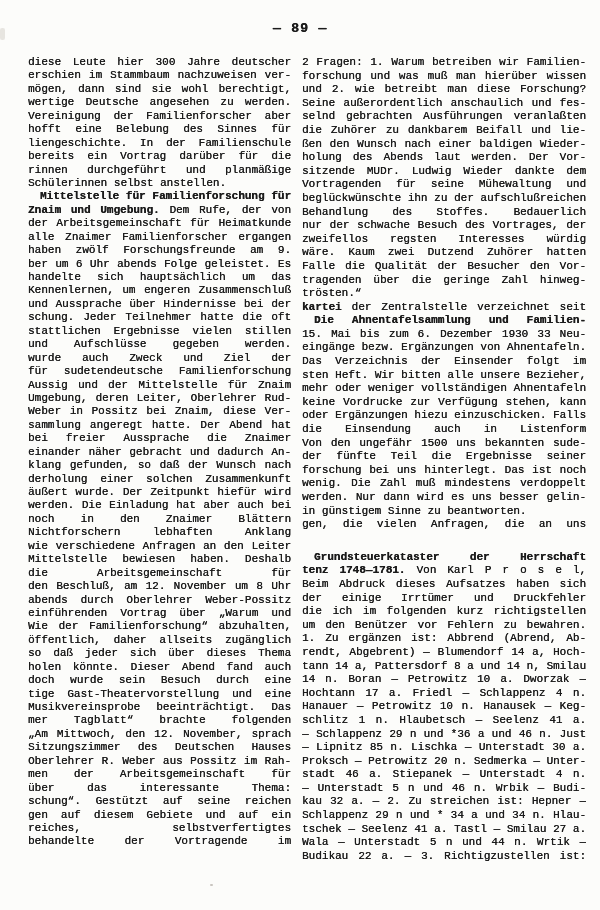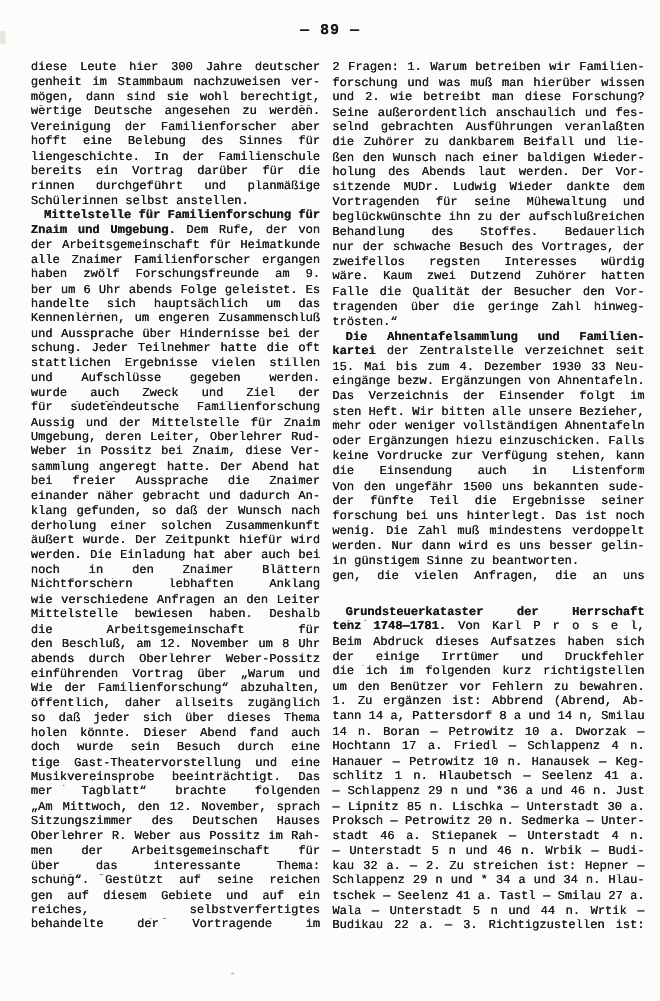--- a/index.html
+++ b/index.html
@@ -81,21 +81,21 @@
 </head>
 <body>
 
 <div class="page" style="background: rgb(252, 252, 250); color: rgb(27, 27, 27);">
   <div class="page-number">— 89 —</div>
 
   <div class="smudge"></div>
 
   <div class="col col-left" id="col-left">
       <div class="line"><span>diese Leute hier 300 Jahre deutscher Vergan-</span></div>
-      <div class="line"><span>genheit im Stammbaum nachzuweisen ver-</span></div>
+      <div class="line"><span>erschien im Stammbaum nachzuweisen ver-</span></div>
       <div class="line"><span>mögen, dann sind sie wohl berechtigt, als voll-</span></div>
       <div class="line"><span>wertige Deutsche angesehen zu werden. Die</span></div>
       <div class="line"><span>Vereinigung der Familienforscher aber er-</span></div>
       <div class="line"><span>hofft eine Belebung des Sinnes für Fami-</span></div>
       <div class="line"><span>liengeschichte. In der Familienschule wurde</span></div>
       <div class="line"><span>bereits ein Vortrag darüber für die Schüle-</span></div>
       <div class="line"><span>rinnen durchgeführt und planmäßige Aufzeich-</span></div>
       <div class="line last"><span>Schülerinnen selbst anstellen.</span></div>
       <div class="line indent"><span class="lead">Mittelstelle für Familienforschung für</span></div>
       <div class="line"><span class="lead">Znaim und Umgebung.</span><span> Dem Rufe, der von</span></div>
@@ -160,44 +160,45 @@
       <div class="line"><span>sitzende MUDr. Ludwig Wieder dankte dem</span></div>
       <div class="line"><span>Vortragenden für seine Mühewaltung und</span></div>
       <div class="line"><span>beglückwünschte ihn zu der aufschlußreichen</span></div>
       <div class="line"><span>Behandlung des Stoffes. Bedauerlich erschien</span></div>
       <div class="line"><span>nur der schwache Besuch des Vortrages, der</span></div>
       <div class="line"><span>zweifellos regsten Interesses würdig gewesen</span></div>
       <div class="line"><span>wäre. Kaum zwei Dutzend Zuhörer hatten</span></div>
       <div class="line"><span>Falle die Qualität der Besucher den Vor-</span></div>
       <div class="line"><span>tragenden über die geringe Zahl hinweg-</span></div>
       <div class="line last"><span>trösten.“</span></div>
+      <div class="line"><span class="lead">kartei</span><span> der Zentralstelle verzeichnet seit dem</span></div>
       <div class="line indent"><span class="lead">Die Ahnentafelsammlung und Familien-</span></div>
-      <div class="line"><span class="lead">kartei</span><span> der Zentralstelle verzeichnet seit dem</span></div>
-      <div class="line"><span>15. Mai bis zum 4. Dezember 1930 33 Neu-</span></div>
+      <div class="line"><span>15. Mai bis zum 6. Dezember 1930 33 Neu-</span></div>
       <div class="line"><span>eingänge bezw. Ergänzungen von Ahnentafeln.</span></div>
       <div class="line"><span>Das Verzeichnis der Einsender folgt im näch-</span></div>
       <div class="line"><span>sten Heft. Wir bitten alle unsere Bezieher, ihre</span></div>
       <div class="line"><span>mehr oder weniger vollständigen Ahnentafeln</span></div>
+      <div class="line"><span>keine Vordrucke zur Verfügung stehen, kann</span></div>
       <div class="line"><span>oder Ergänzungen hiezu einzuschicken. Falls</span></div>
-      <div class="line"><span>keine Vordrucke zur Verfügung stehen, kann</span></div>
       <div class="line"><span>die Einsendung auch in Listenform geschehen.</span></div>
       <div class="line"><span>Von den ungefähr 1500 uns bekannten sude-</span></div>
       <div class="line"><span>der fünfte Teil die Ergebnisse seiner Ahnen-</span></div>
       <div class="line"><span>forschung bei uns hinterlegt. Das ist noch sehr</span></div>
       <div class="line"><span>wenig. Die Zahl muß mindestens verdoppelt</span></div>
       <div class="line"><span>werden. Nur dann wird es uns besser gelin-</span></div>
       <div class="line last"><span>in günstigem Sinne zu beantworten.</span></div>
       <div class="line"><span>gen, die vielen Anfragen, die an uns gelangen,</span></div>
       <div class="line indent gap"><span class="lead">Grundsteuerkataster der Herrschaft Schrit-</span></div>
       <div class="line"><span class="lead">tenz 1748—1781.</span><span> Von Karl P r o s e l, Iglau.</span></div>
       <div class="line"><span>Beim Abdruck dieses Aufsatzes haben sich lei-</span></div>
       <div class="line"><span>der einige Irrtümer und Druckfehler ergeben,</span></div>
       <div class="line"><span>die ich im folgenden kurz richtigstellen will,</span></div>
       <div class="line"><span>um den Benützer vor Fehlern zu bewahren.</span></div>
       <div class="line"><span>1. Zu ergänzen ist: Abbrend (Abrend, Ab-</span></div>
+      <div class="line"><span>rendt, Abgebrent) — Blumendorf 14 a, Hoch-</span></div>
       <div class="line"><span>tann 14 a, Pattersdorf 8 a und 14 n, Smilau</span></div>
       <div class="line"><span>14 n. Boran — Petrowitz 10 a. Dworzak —</span></div>
       <div class="line"><span>Hochtann 17 a. Friedl — Schlappenz 4 n.</span></div>
       <div class="line"><span>Hanauer — Petrowitz 10 n. Hanausek — Keg-</span></div>
       <div class="line"><span>schlitz 1 n. Hlaubetsch — Seelenz 41 a. Handl</span></div>
       <div class="line"><span>— Schlappenz 29 n und *36 a und 46 n. Just</span></div>
       <div class="line"><span>— Lipnitz 85 n. Lischka — Unterstadt 30 a.</span></div>
       <div class="line"><span>Proksch — Petrowitz 20 n. Sedmerka — Unter-</span></div>
       <div class="line"><span>stadt 46 a. Stiepanek — Unterstadt 4 n. Wrba</span></div>
       <div class="line"><span>— Unterstadt 5 n und 46 n. Wrbik — Budi-</span></div>

